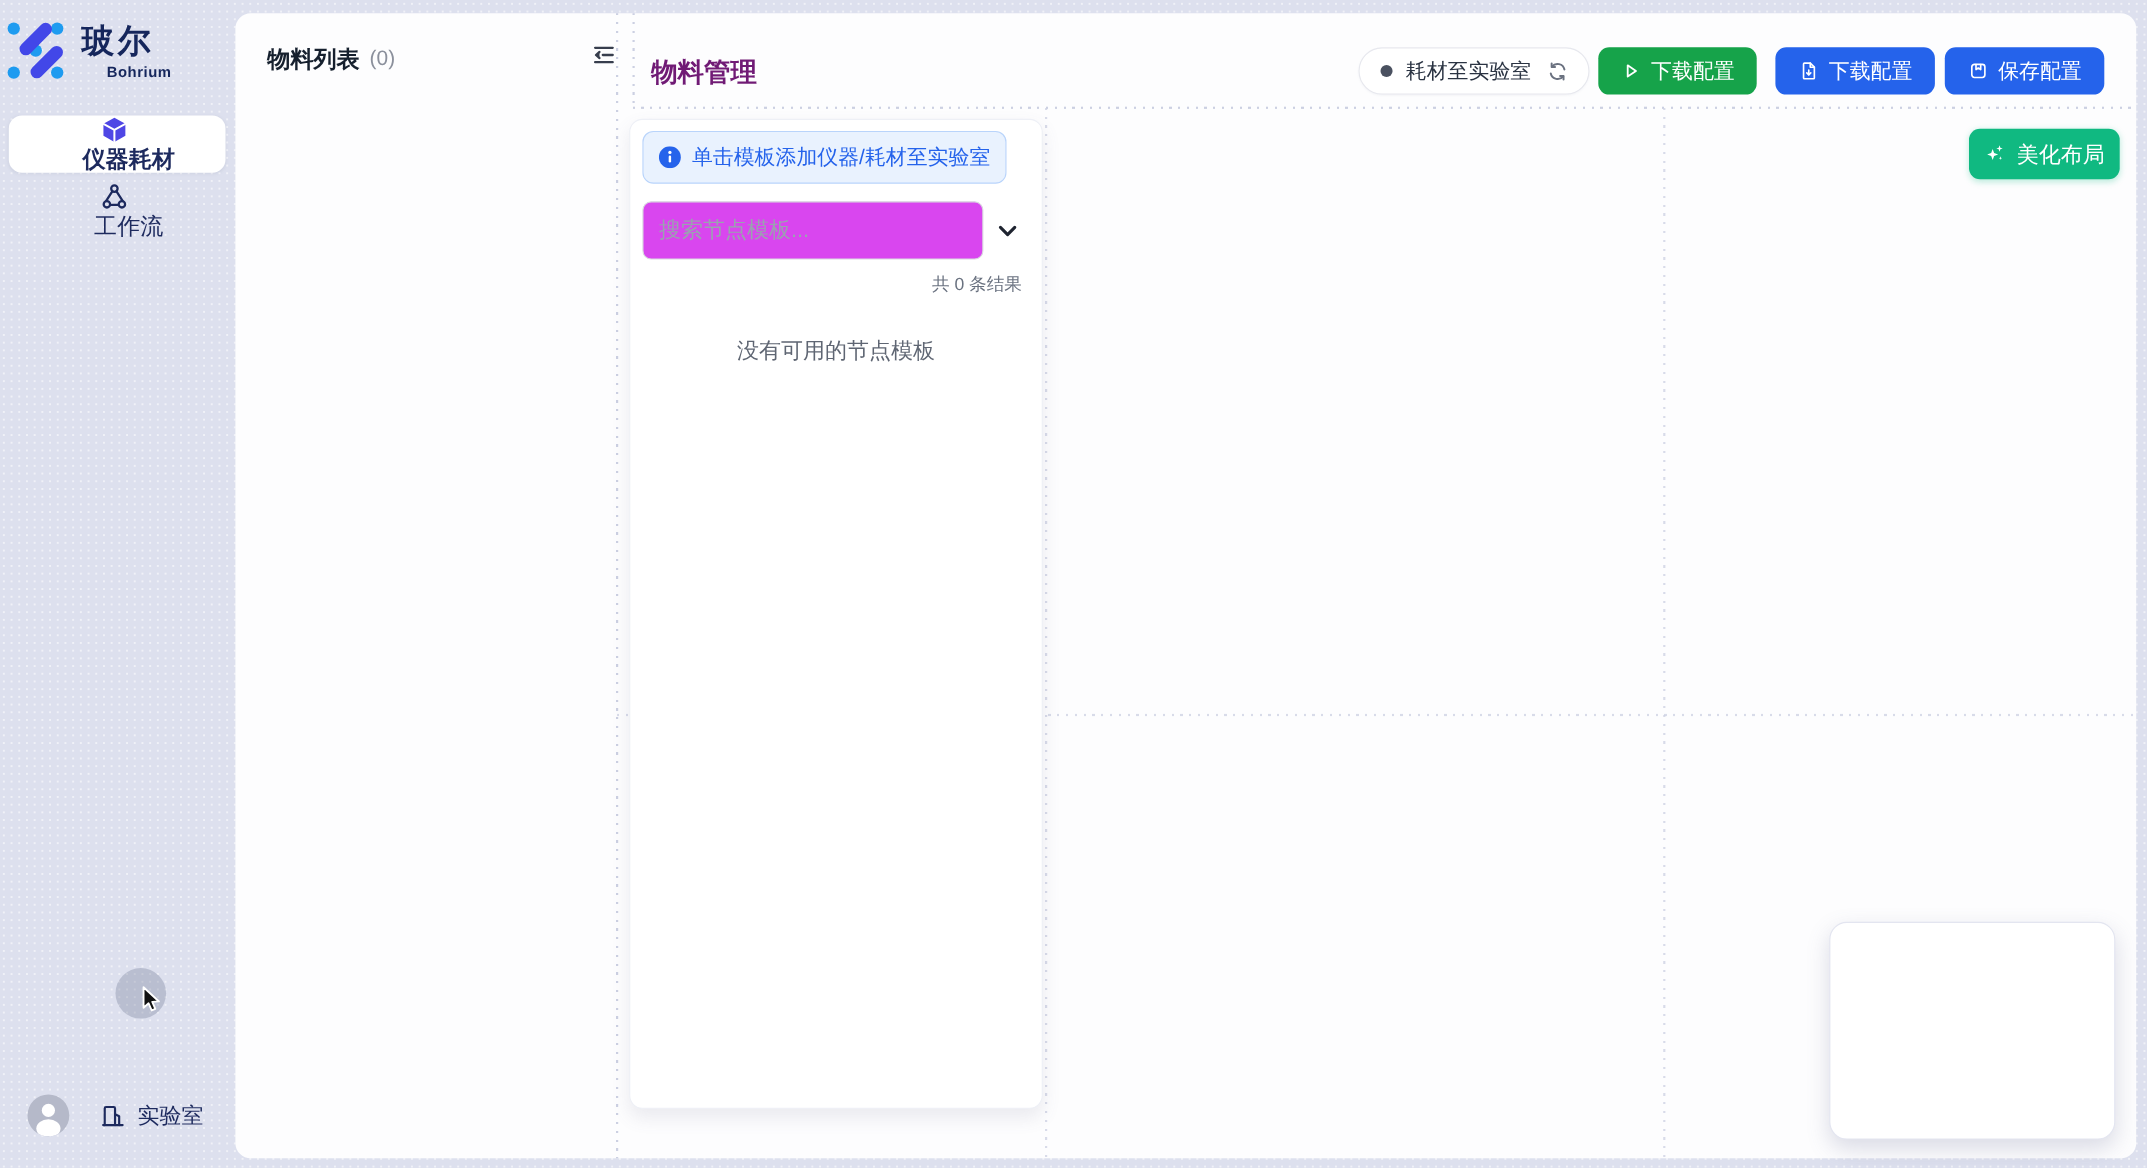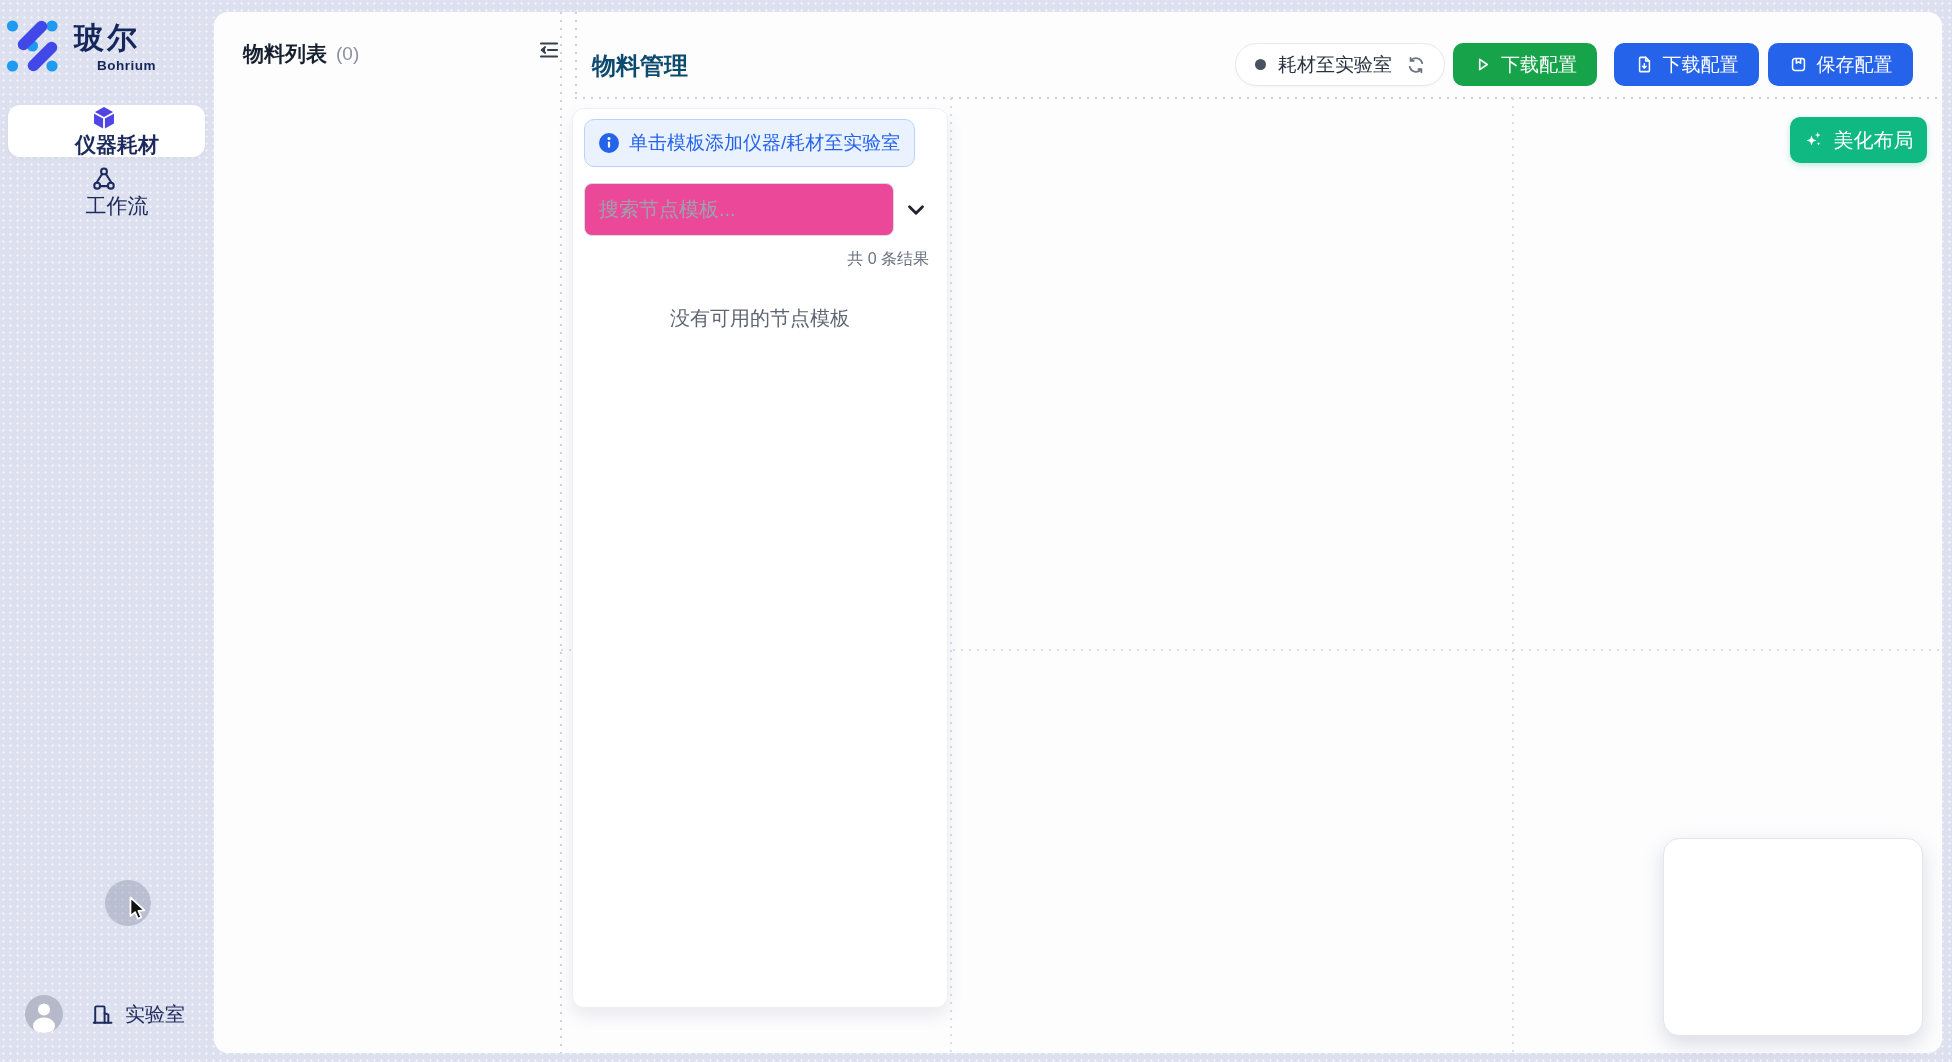--- a/index.html
+++ b/index.html
@@ -50,21 +50,21 @@
   .mat-title{ font-size:21px; font-weight:700; color:#16202e; }
   .mat-count{ font-size:19px; color:#8b909c; margin-left:9px; }
   .fold-btn{ position:absolute; right:10px; top:-3px; width:28px; height:28px; border:none; background:transparent; cursor:pointer; padding:0; }
   .fold-btn svg{ width:24px; height:24px; }
   
   .vline,.hline{ position:absolute; z-index:1; }
   .vline{ width:2px; background-image:repeating-linear-gradient(to bottom,#ccd0e2 0 2px,transparent 2px 8px); }
   .hline{ height:2px; background-image:repeating-linear-gradient(to right,#ccd0e2 0 2px,transparent 2px 8px); }
   .vline.grid,.hline.grid{ opacity:.75; }
   
-  .page-title{ position:absolute; left:378px; top:38px; font-size:24px; font-weight:700; color:#0c4a6e; }
+  .page-title{ position:absolute; left:378px; top:38px; font-size:24px; font-weight:700; color:#701a75; }
   .actions{ position:absolute; top:31px; right:29px; display:flex; align-items:center; height:43px; }
   .status-pill{
     display:flex; align-items:center; height:43px; padding:0 18px 0 19px;
     background:#fff; border:1px solid #e7e8ee; border-radius:22px;
     box-shadow:0 1px 2px rgba(90,95,130,.06);
   }
   .status-dot{ width:11px; height:11px; border-radius:50%; background:#4a5160; }
   .status-text{ font-size:19px; color:#2a3342; font-weight:500; margin:0 14px 0 12px; }
   .refresh-btn{ border:none; background:transparent; width:20px; height:20px; padding:0; cursor:pointer; }
   .btn{
@@ -84,21 +84,21 @@
   }
   .hint-banner{
     position:absolute; left:11px; top:10px; height:48px; display:inline-flex; align-items:center;
     padding:0 14px; background:#e9f2fe; border:1px solid #b9d4fb; border-radius:10px;
   }
   .hint-banner svg{ width:20px; height:20px; margin-right:10px; flex:0 0 20px; }
   .hint-text{ font-size:19px; color:#2563eb; white-space:nowrap; }
   .search-input{
     position:absolute; left:11px; top:74px; width:310px; height:53px;
     border:1px solid #d9dadf; border-radius:8px; padding:0 14px;
-    font-size:20px; color:#30363f; font-family:inherit; background:#ec4899; outline:none;
+    font-size:20px; color:#30363f; font-family:inherit; background:#d946ef; outline:none;
   }
   .search-input::placeholder{ color:#9aa3b0; }
   .collapse-btn{ position:absolute; left:330px; top:88px; width:26px; height:26px; border:none; background:transparent; padding:0; cursor:pointer; }
   .result-count{ position:absolute; top:140px; right:18px; font-size:16px; color:#6a7280; }
   .empty-text{ position:absolute; top:196px; left:0; width:100%; text-align:center; font-size:20px; color:#5f6673; }
   
   .btn-beautify{
     position:absolute; left:1576px; top:105px; width:137px; height:46px;
     background:#10b981; border:none; border-radius:10px; color:#fff; font-size:20px; font-weight:500;
     display:flex; align-items:center; justify-content:center; cursor:pointer; z-index:2;

